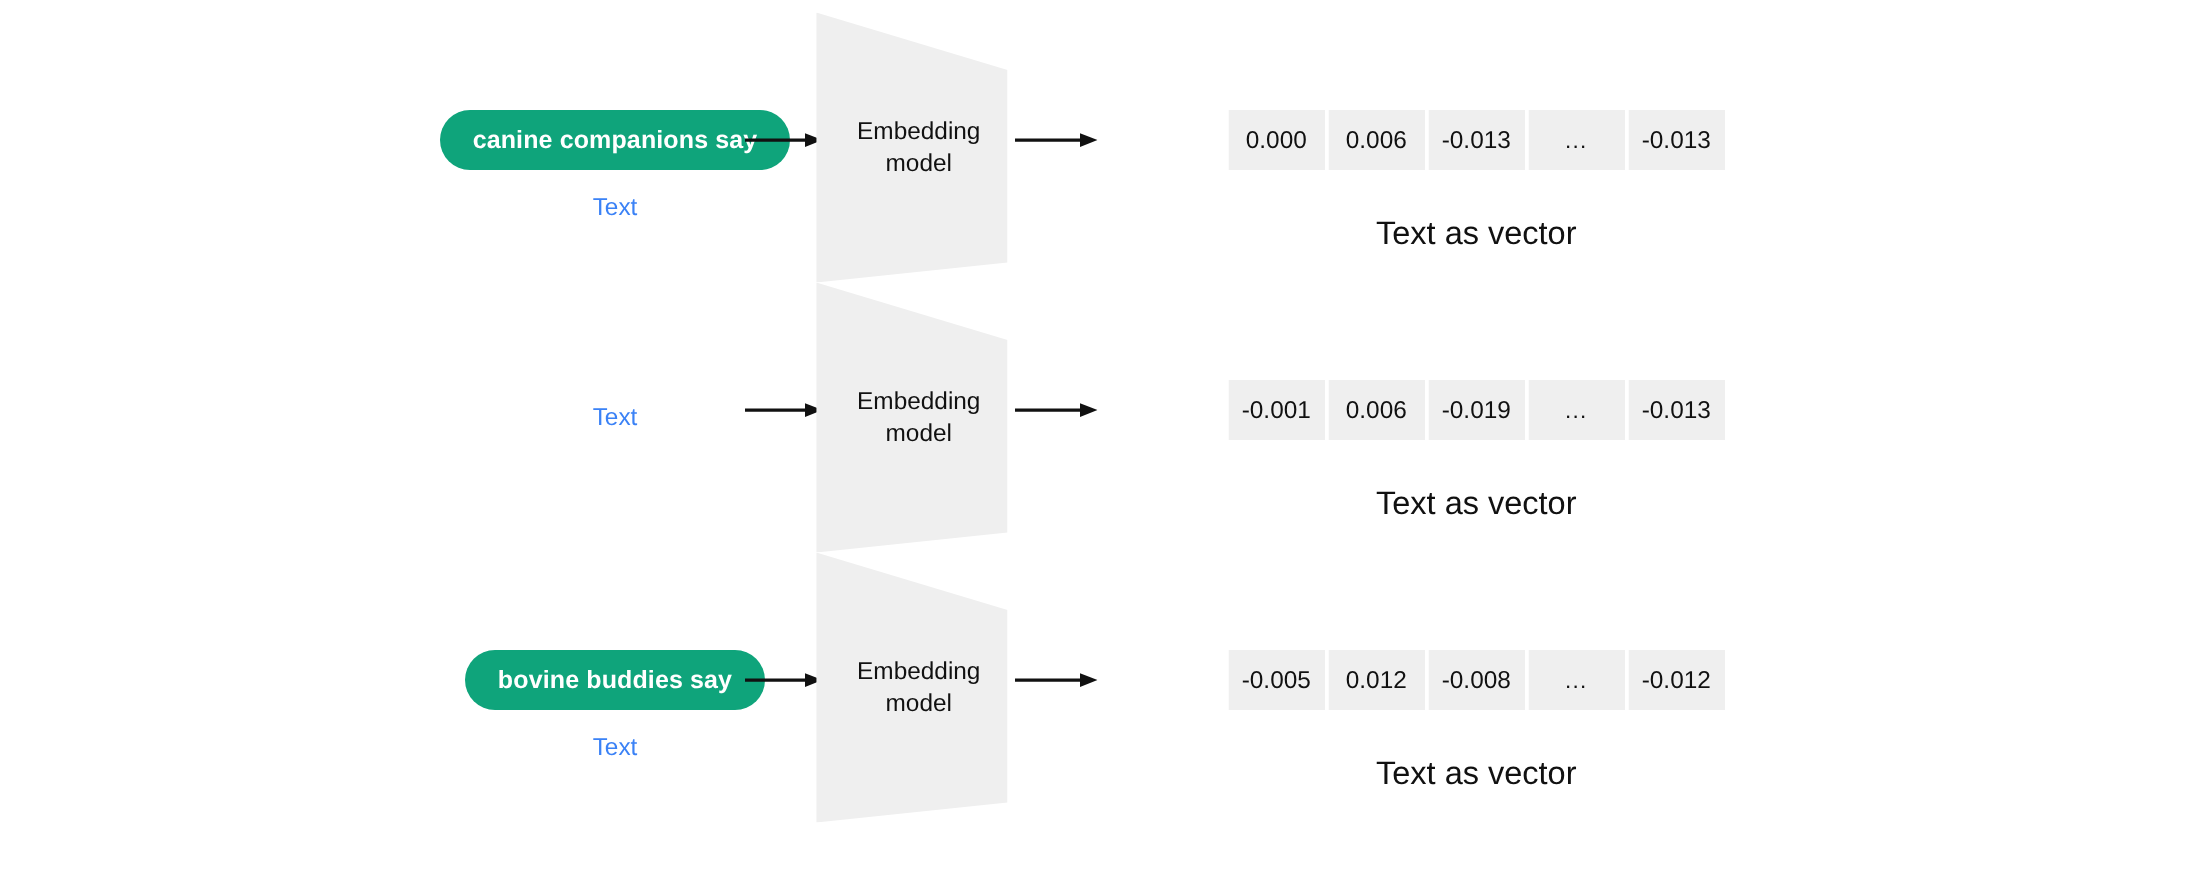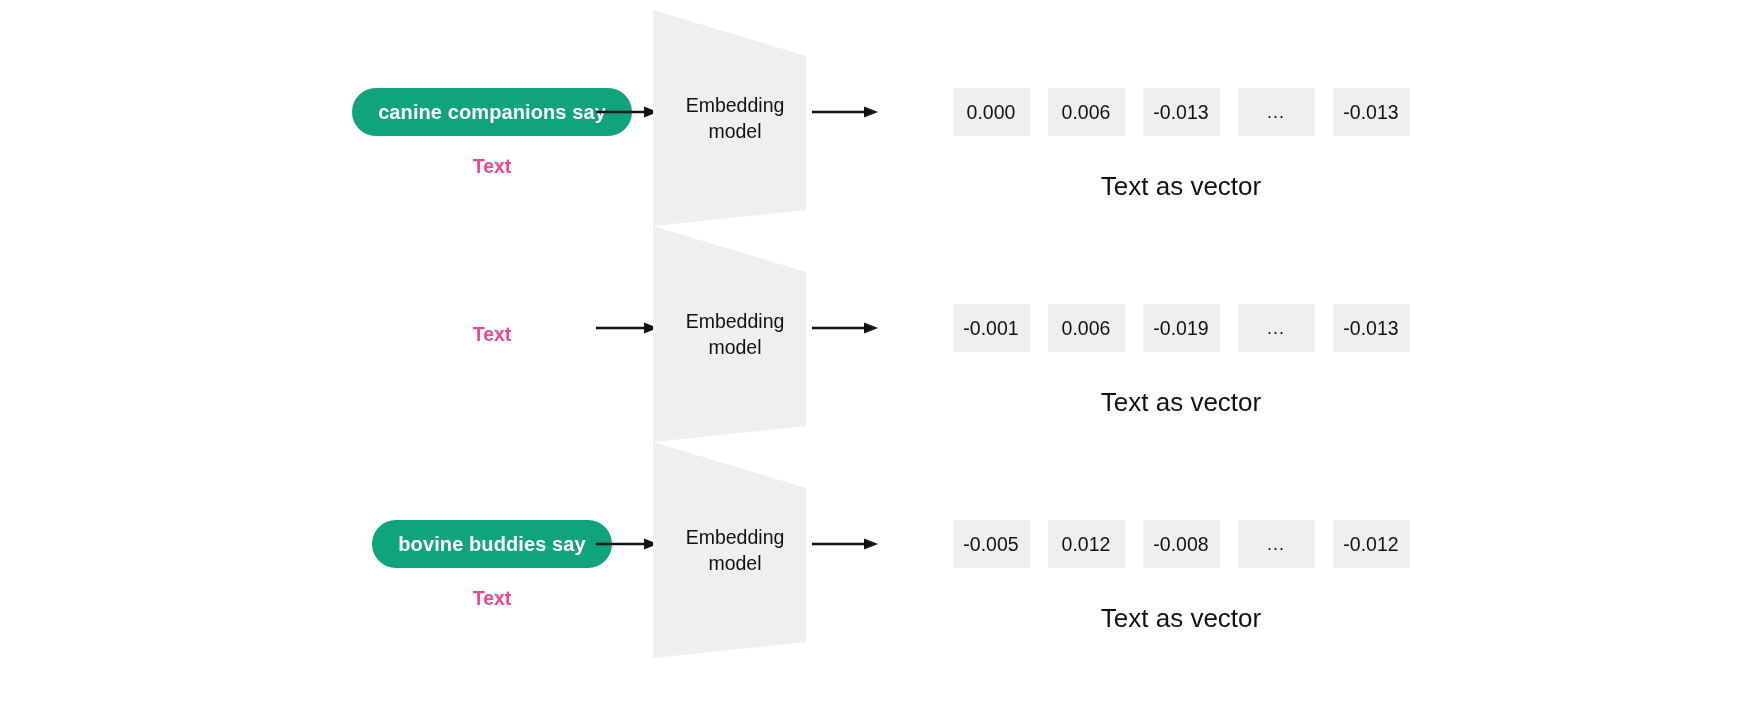--- a/index.html
+++ b/index.html
@@ -54,22 +54,22 @@
     padding: 0 26px;
     font-size: 20px;
     font-weight: 700;
     letter-spacing: 0.1px;
     white-space: nowrap;
     box-sizing: border-box;
   }
   .pill-caption {
     margin-top: 19px;
     font-size: 19.5px;
-    color: #ec4899;
-    font-weight: 700;
+    color: #3b82f6;
+    font-weight: 400;
   }
 
   
   .arrow {
     position: absolute;
     height: 14px;
     display: block;
   }
   .arrow svg { display: block; }
   .arrow-in  { top: 95px; left: 596px;  width: 62px; }
@@ -108,21 +108,21 @@
     position: absolute;
     left: 978px;
     top: 78px;
     display: flex;
     flex-direction: column;
     align-items: center;
     width: 406px;
   }
   .vector {
     display: flex;
-    gap: 18px;
+    gap: 3px;
     height: 64px;
   }
   .cell {
     background: #EFEFEF;
     display: flex;
     align-items: center;
     justify-content: center;
     font-size: 19.5px;
     color: #111111;
     width: 77px;

